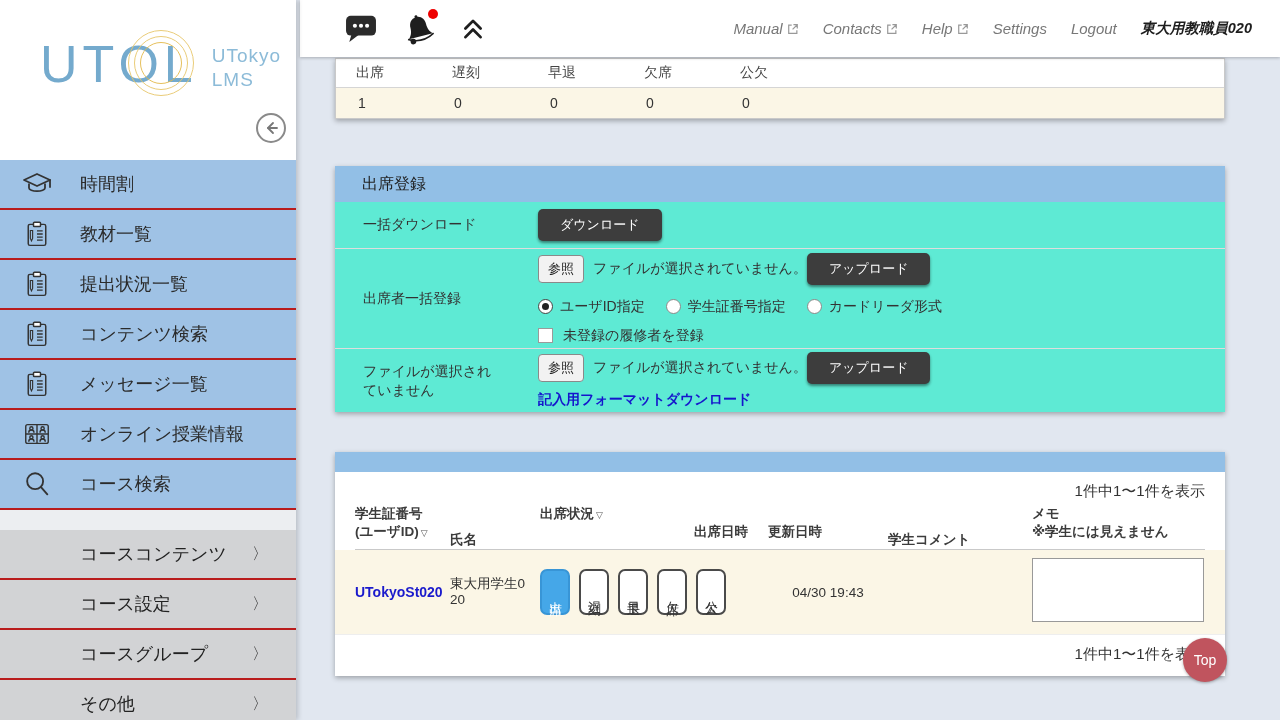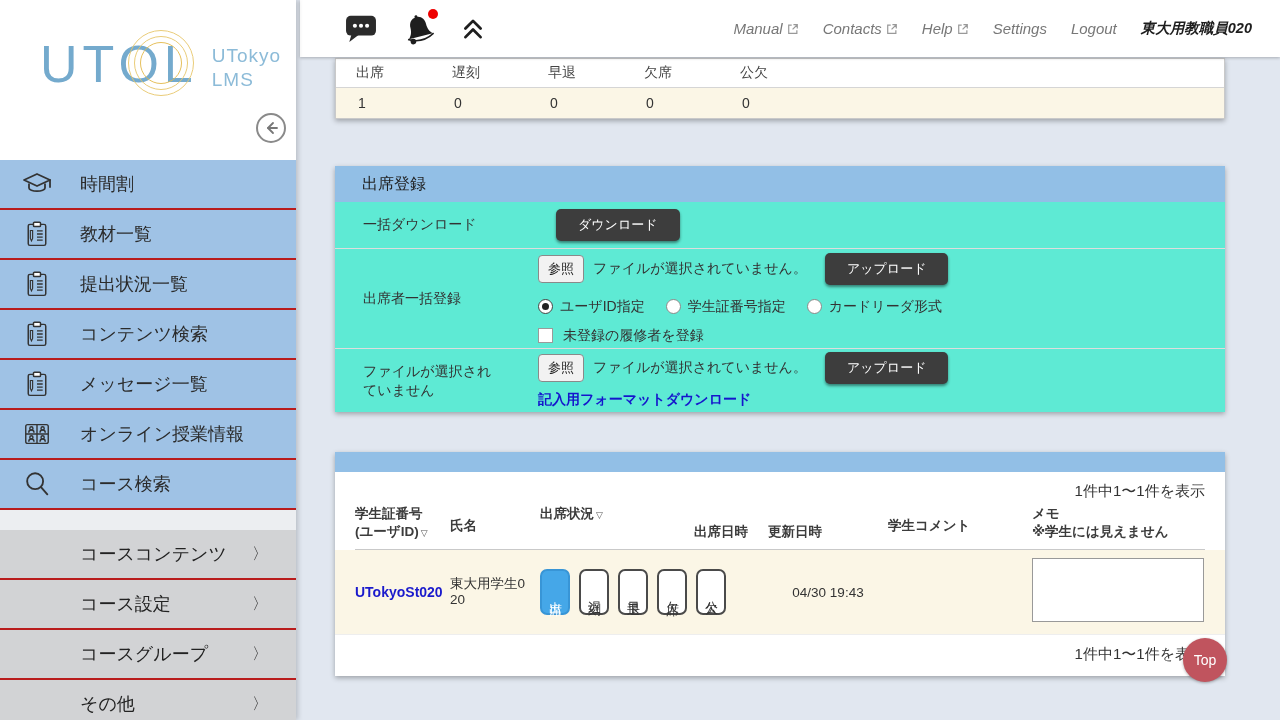--- a/index.html
+++ b/index.html
@@ -62,21 +62,21 @@
   .panel-label { width:203px; padding:0 10px 0 28px; font-size:14px; color:#333;
     display:flex; align-items:center; }
   .panel-label .wrap { width:140px; line-height:1.3; }
   .panel-body { flex:1; padding:10px 0; display:flex; flex-direction:column; justify-content:center; }
   .btn-dark { background:#3d3d3d; color:#fff; border:none; border-radius:5px;
     font-size:13px; padding:7px 22px; cursor:pointer; box-shadow:0 2px 3px rgba(0,0,0,.45); }
   .btn-browse { background:#f2f2f2; color:#222; border:1px solid #8a8a8a; border-radius:4px;
     font-size:13px; padding:4px 9px; cursor:pointer; }
   .file-line { display:flex; align-items:center; }
   .file-text { margin-left:9px; font-size:14px; color:#333; }
-  .file-line .btn-dark { margin-left:18px; }
+  .file-line .btn-dark { }
   .radio-line { display:flex; align-items:center; margin-top:13px; gap:7px; }
   .radio { width:15px; height:15px; border:1px solid #8a8a8a; border-radius:50%;
     background:#fff; cursor:pointer; position:relative; flex:0 0 auto; }
   .radio.checked { border-color:#444; }
   .radio.checked::after { content:""; position:absolute; inset:3px; border-radius:50%; background:#222; }
   .radio-lbl { font-size:14px; color:#333; margin-right:14px; cursor:pointer; }
   .check-line { display:flex; align-items:center; margin-top:11px; gap:10px; }
   .checkbox { width:15px; height:15px; border:1px solid #9a9a9a; background:#fff; cursor:pointer; flex:0 0 auto; }
   .check-lbl { font-size:14px; color:#333; cursor:pointer; }
   .fmt-link { margin-top:7px; font-size:14px; font-weight:bold; color:#1515cc;
@@ -86,21 +86,21 @@
   .stu-table { margin:40px 0 0 35px; width:890px; background:#fff; }
   .stu-bluebar { height:20px; background:#92bfe6; }
   .stu-headsec { padding:10px 20px 0 20px; }
   .count-top { text-align:right; font-size:15px; color:#333; padding-right:0; }
   .cols { display:grid; grid-template-columns:95px 90px 154px 74px 120px 144px 1fr;
     align-items:end; padding-top:4px; border-bottom:1px solid #c9c9c9; }
   .col-h { font-size:13.5px; color:#3c3c3c; font-weight:bold; padding-bottom:8px; line-height:1.35; }
   .col-h.sortable { cursor:pointer; }
   .col-h .sort { font-size:9px; color:#555; margin-left:2px; }
   .col-h.lift { padding-bottom:26px; }
-  .col-h.mid { padding-bottom:14px; }
+  .col-h.mid { padding-bottom:0; }
   .stu-row { display:grid; grid-template-columns:95px 90px 154px 74px 120px 144px 1fr;
     align-items:center; background:#fbf6e6; padding:8px 20px; min-height:80px; }
   .stu-id { font-size:14px; font-weight:bold; color:#1a1acc; cursor:pointer; }
   .stu-name { font-size:13.5px; color:#333; word-break:break-all; line-height:1.25; padding-right:14px; }
   .status-btns { display:flex; gap:9px; }
   .st-btn { width:30px; height:46px; border:2px solid #4a4a4a; border-radius:7px;
     background:#fff; color:#333; font-size:13px; display:flex; align-items:center;
     justify-content:center; cursor:pointer;
     writing-mode:vertical-rl; text-orientation:upright; letter-spacing:1px;
     font-family:"Liberation Sans","DejaVu Sans",sans-serif; }

